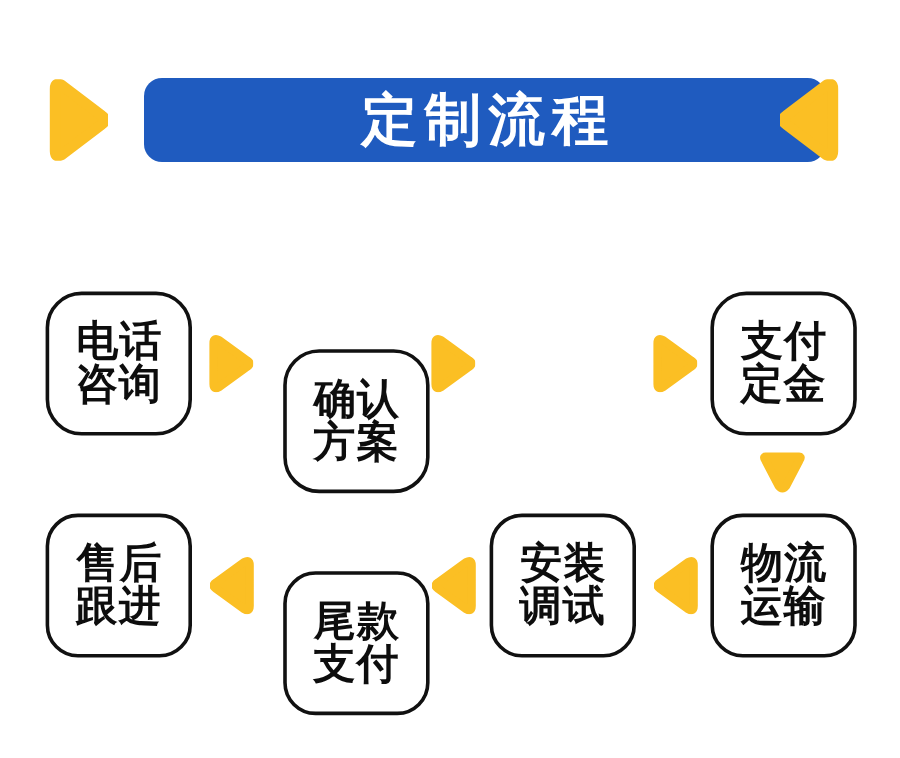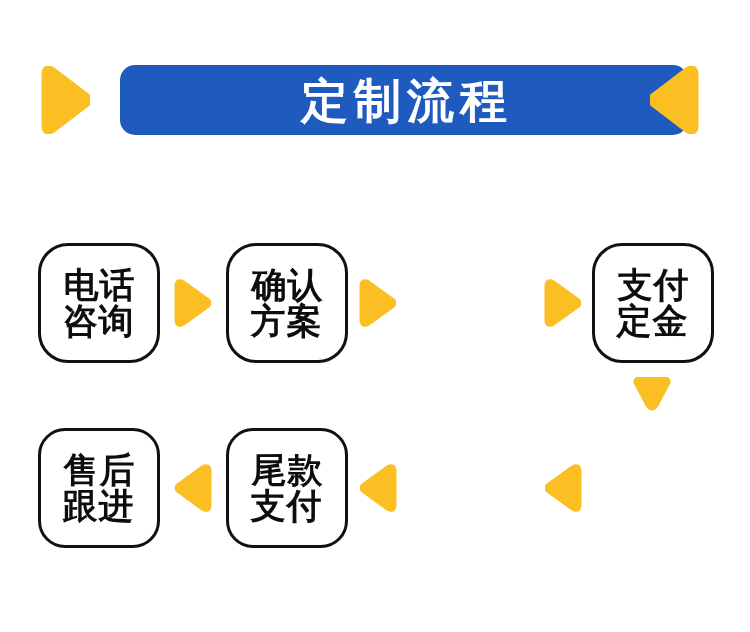--- a/index.html
+++ b/index.html
@@ -88,32 +88,32 @@
     flex-direction: column;
     align-items: center;
     justify-content: center;
   }
   .step-label {
     font-size: 35px;
     font-weight: bold;
     color: #0d0d0d;
     line-height: 1.03;
     letter-spacing: 1px;
-    text-align: left;
+    text-align: center;
     white-space: pre-line;
     text-indent: 1px;
     font-family: "DejaVu Sans", "Liberation Sans", sans-serif;
   }
 
   
   .r1 { top: 243px; }
   .r2 { top: 428px; border-radius: 27px; }
   
   .c1 { left: 38px; }
-  .c2 { left: 226px; }
+  .c2 { left: 236px; margin-top: 48px; }
   .c3 { left: 408px; }
   .c4 { left: 592px; }
 
   
   .conn {
     position: absolute;
     width: 40px;
     height: 48px;
   }
   .conn-down {
@@ -215,22 +215,30 @@
       <span class="step-label">尾款
 支付</span>
     </div>
 
     <span class="conn a6">
       <svg viewBox="0 0 40 48" xmlns="http://www.w3.org/2000/svg">
         <path d="M33 7 Q33 2 28.5 4.5 L5 21.5 Q1 24 5 26.5 L28.5 43.5 Q33 46 33 41 Z" fill="#fbbf24" stroke="#fbbf24" stroke-width="7" stroke-linejoin="round"></path>
       </svg>
     </span>
 
+    <div class="step-box r2 c3">
+      <span class="step-label">安装
+调试</span>
+    </div>
 
     <span class="conn a5">
       <svg viewBox="0 0 40 48" xmlns="http://www.w3.org/2000/svg">
         <path d="M33 7 Q33 2 28.5 4.5 L5 21.5 Q1 24 5 26.5 L28.5 43.5 Q33 46 33 41 Z" fill="#fbbf24" stroke="#fbbf24" stroke-width="7" stroke-linejoin="round"></path>
       </svg>
     </span>
 
+    <div class="step-box r2 c4">
+      <span class="step-label">物流
+运输</span>
+    </div>
 
   </div>
 </div>
 
 </body></html>

